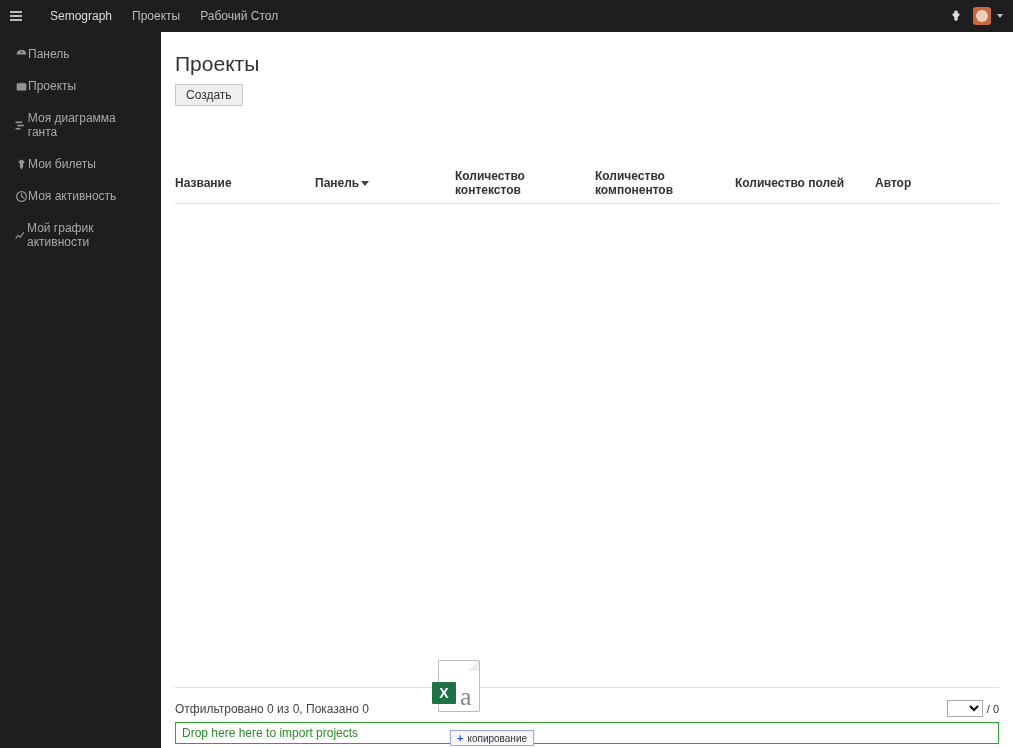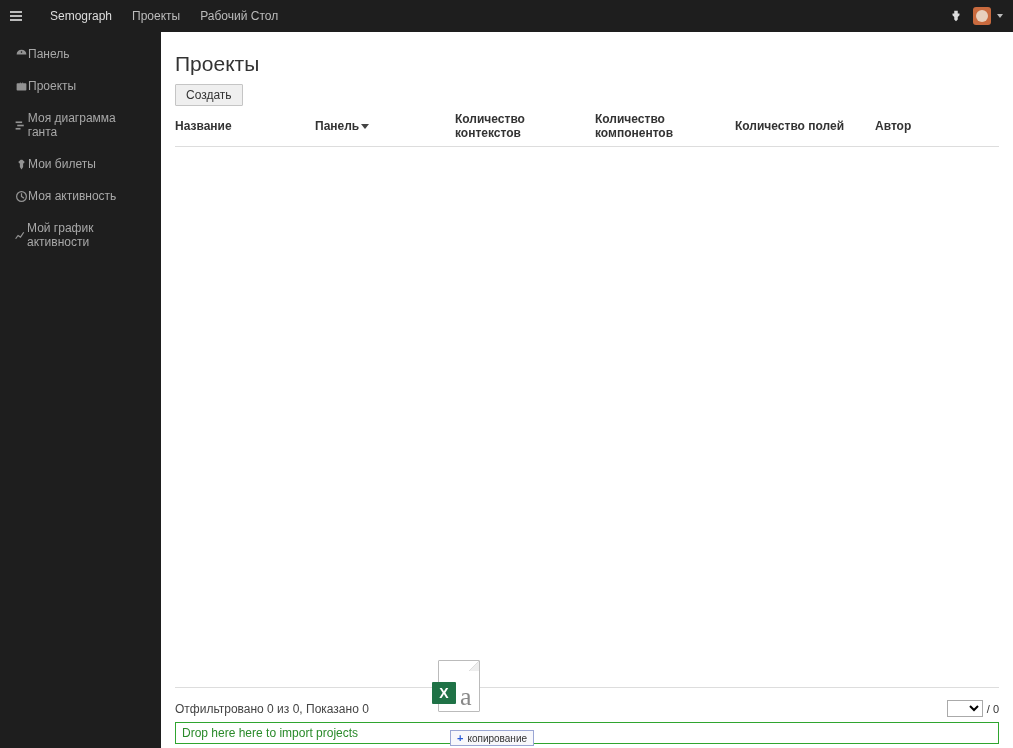--- a/index.html
+++ b/index.html
@@ -64,29 +64,30 @@
   h1.page-title { font-size:21px; font-weight:500; color:#333; margin-bottom:8px; }
   .btn-create {
     display:inline-block;
     background:#efefef;
     border:1px solid #c5c5c5;
     color:#333;
     font-size:12px;
     padding:3px 10px;
     cursor:pointer;
     border-radius:1px;
-    margin-bottom:0;
+    margin-bottom:23px;
     width:fit-content;
     text-align:right;
   }
 
   table.proj {
     width:100%;
     border-collapse:collapse;
     font-size:12px;
+    margin-top:34px;
   }
   table.proj th {
     text-align:left;
     font-weight:700;
     color:#333;
     padding:6px 8px 6px 0;
     border-bottom:1px solid #ddd;
   }
   .sort-caret::after {
     content:"";

